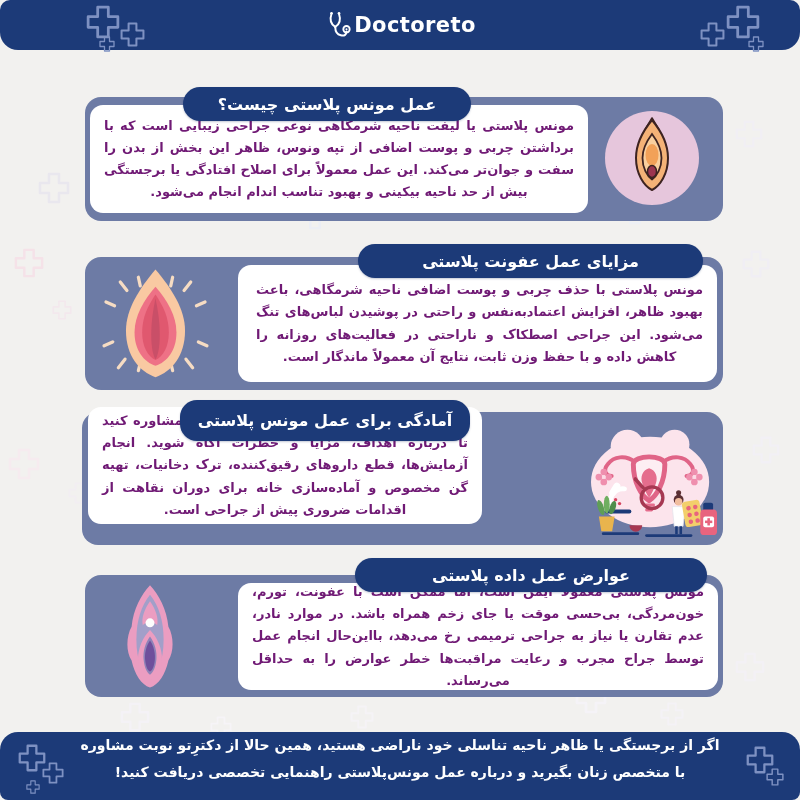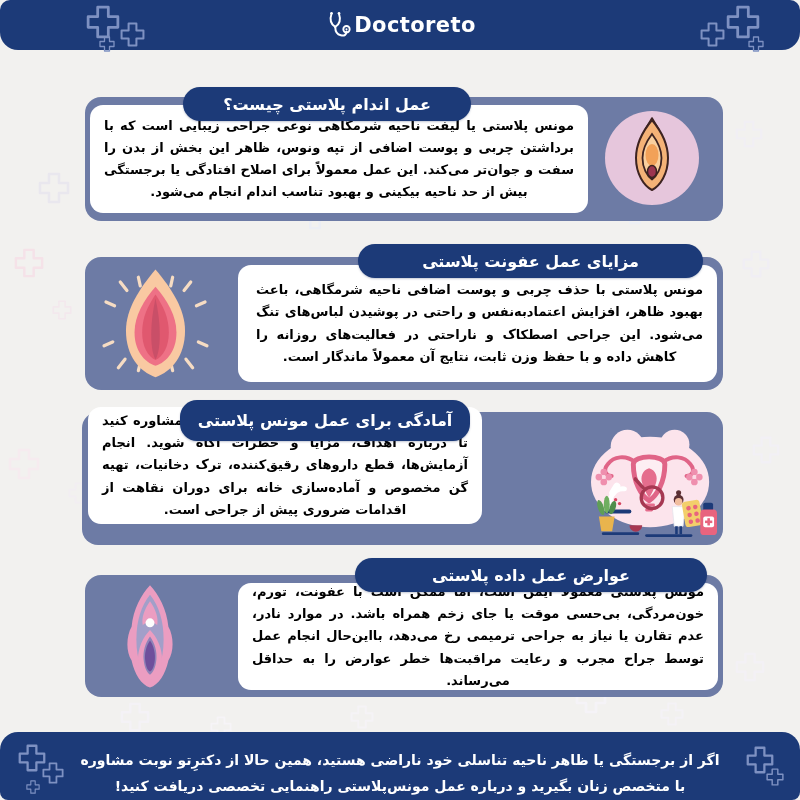--- a/index.html
+++ b/index.html
@@ -12,36 +12,36 @@
   .topbar{
     position:absolute;left:0;top:0;width:800px;height:50px;
     background:#1c3a78;border-radius:10px 10px 18px 18px;
     display:flex;align-items:center;justify-content:center;z-index:5;
   }
   .logo{display:flex;align-items:center;color:#ffffff;text-align:right;}
   .logo-text{font-size:21px;font-weight:bold;letter-spacing:.4px;}
   .footerbar{
     position:absolute;left:0;top:732px;width:800px;height:68px;
     background:#1c3a78;border-radius:18px 18px 8px 8px;
-    display:flex;align-items:flex-end;justify-content:center;z-index:5;
+    display:flex;align-items:flex-start;justify-content:center;z-index:5;
   }
   .footer-text{
     color:#ffffff;direction:rtl;text-align:center;
     font-size:14px;font-weight:bold;line-height:1.9;width:640px;margin:0;
   }
   
   .panel{position:absolute;background:#6d7ba5;border-radius:16px;z-index:1;}
   .bodycard{
     position:absolute;background:#ffffff;border-radius:13px;z-index:2;
     display:flex;align-items:center;box-sizing:border-box;padding:8px 14px;
   }
   .bodycard p{
     margin:0;width:100%;direction:rtl;
     text-align:justify;text-align-last:center;
-    color:#000000;font-size:13px;font-weight:bold;line-height:1.7;
+    color:#701a75;font-size:13px;font-weight:bold;line-height:1.7;
   }
   .pill{
     position:absolute;background:#1c3a78;border-radius:17px;z-index:3;
     display:flex;align-items:center;justify-content:center;
     color:#ffffff;font-weight:bold;font-size:16px;direction:rtl;
     box-shadow:0 1px 2px rgba(20,40,90,.25);
   }
   .illus{position:absolute;z-index:2;}
   .cross{position:absolute;}
   .hidden-defs{position:absolute;width:0;height:0;overflow:hidden;}
@@ -156,21 +156,21 @@
     </div>
     <svg class="illus" style="left:602px;top:108px;" width="100" height="100" viewBox="0 0 100 100">
       <circle cx="50" cy="50" r="47" fill="#e6c6dc"></circle>
       <path d="M50 10 L56.5 21 L43.5 21 Z" fill="#d6617f" stroke="#3d2321" stroke-width="1.6" stroke-linejoin="round"></path>
       <path d="M50 12 C60 24 66 36 66 50 C66 66 58 78 50 82 C42 78 34 66 34 50 C34 36 40 24 50 12 Z" fill="#f4b277" stroke="#3d2321" stroke-width="2"></path>
       <path d="M50 26 C56 34 59.5 42 59.5 50 C59.5 60 55 68 50 71.5 C45 68 40.5 60 40.5 50 C40.5 42 44 34 50 26 Z" fill="#f9cf9e" stroke="#3d2321" stroke-width="1.8"></path>
       <ellipse cx="50" cy="47" rx="6.5" ry="11" fill="#f2a158"></ellipse>
       <ellipse cx="50" cy="63.5" rx="4.5" ry="6" fill="#9c3550" stroke="#3d2321" stroke-width="1.5"></ellipse>
     </svg>
     <div class="pill" style="left:183px;top:87px;width:288px;height:34px;">
-      <span>عمل اندام پلاستی چیست؟</span>
+      <span>عمل مونس پلاستی چیست؟</span>
     </div>
   </section>
 
   <section>
     <div class="panel" style="left:85px;top:257px;width:638px;height:133px;"></div>
     <div class="bodycard" style="left:238px;top:265px;width:479px;height:117px;padding-left:18px;">
       <p>مونس پلاستی با حذف چربی و پوست اضافی ناحیه شرمگاهی، باعث بهبود ظاهر، افزایش اعتمادبه‌نفس و راحتی در پوشیدن لباس‌های تنگ می‌شود. این جراحی اصطکاک و ناراحتی در فعالیت‌های روزانه را کاهش داده و با حفظ وزن ثابت، نتایج آن معمولاً ماندگار است.</p>
     </div>
     <svg class="illus" style="left:98px;top:262px;" width="115" height="120" viewBox="0 0 120 126">
       <g stroke="#f6dcc3" stroke-width="3.4" stroke-linecap="round">

